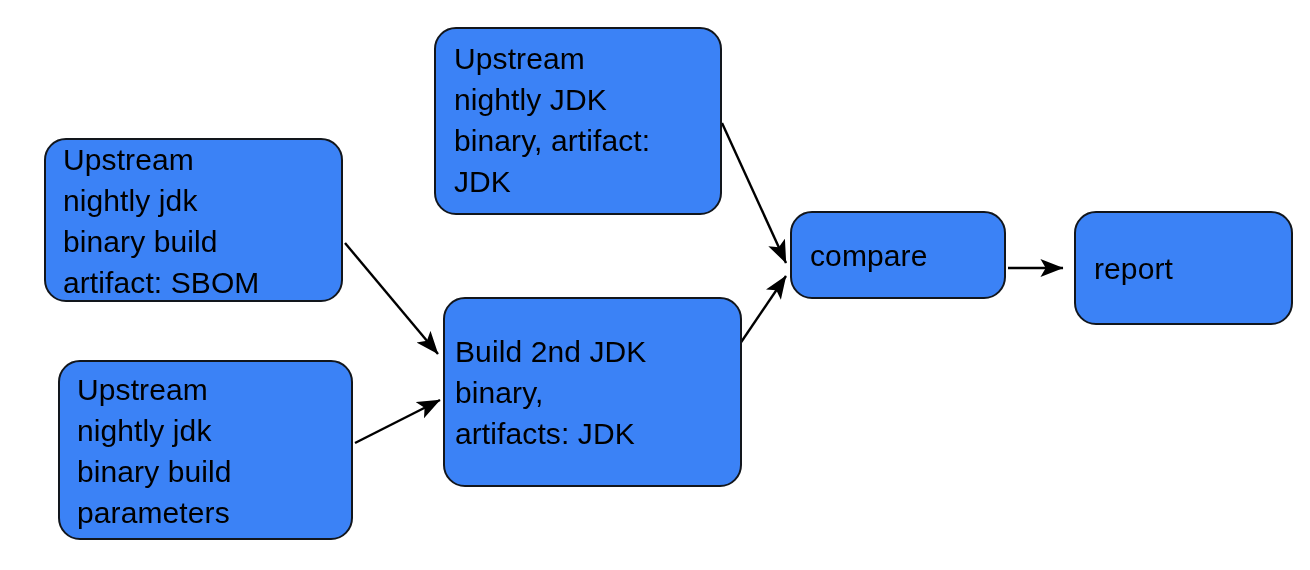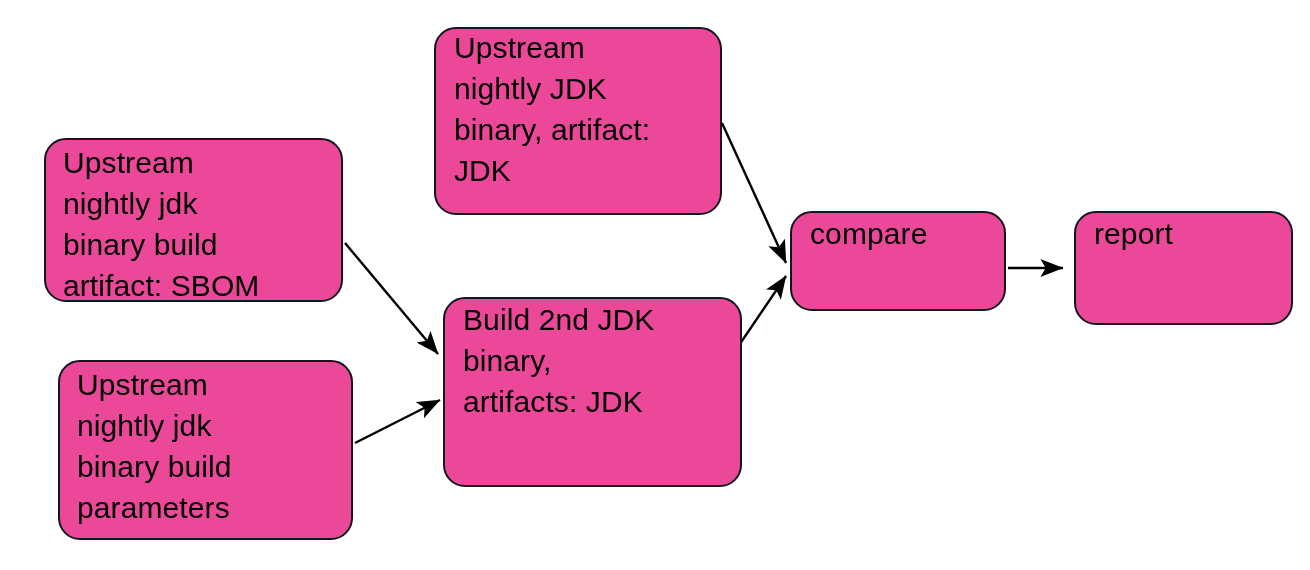--- a/index.html
+++ b/index.html
@@ -19,24 +19,25 @@
     position: absolute;
     left: 0;
     top: 0;
     width: 1310px;
     height: 570px;
     pointer-events: none;
   }
   .node {
     position: absolute;
     box-sizing: border-box;
-    background: #ec4899;
+    background: #3b82f6;
     border: 2.4px solid #12161c;
     border-radius: 22px;
     display: flex;
+    align-items: center;
   }
   .node .node-label {
     display: block;
     width: 100%;
     color: #000000;
     font-size: 30px;
     line-height: 41px;
     letter-spacing: 0.1px;
     white-space: pre-line;
     overflow: visible;
@@ -45,23 +46,23 @@
   #node-sbom      { left: 44px;  top: 138px; width: 299px; height: 164px; }
   #node-sbom .node-label      { padding-left: 17px; margin-top: 2px; }
 
   #node-upstream-jdk { left: 434px; top: 27px;  width: 288px; height: 188px; }
   #node-upstream-jdk .node-label { padding-left: 18px; margin-top: -2px; }
 
   #node-params    { left: 58px;  top: 360px; width: 295px; height: 180px; }
   #node-params .node-label    { padding-left: 17px; margin-top: 2px; }
 
   #node-build2nd  { left: 443px; top: 297px; width: 299px; height: 190px; }
-  #node-build2nd .node-label  { padding-left: 18px; margin-top: 0px; }
+  #node-build2nd .node-label  { padding-left: 10px; margin-top: 0px; }
 
-  #node-compare   { left: 790px; top: 211px; width: 216px; height: 100px; }
+  #node-compare   { left: 790px; top: 211px; width: 216px; height: 88px; }
   #node-compare .node-label   { padding-left: 18px; }
 
   #node-report    { left: 1068px; top: 211px; width: 219px; height: 114px; margin-left: 6px; }
   #node-report .node-label    { padding-left: 18px; }
 </style>
 </head>
 <body>
 
 <div id="canvas">
 

